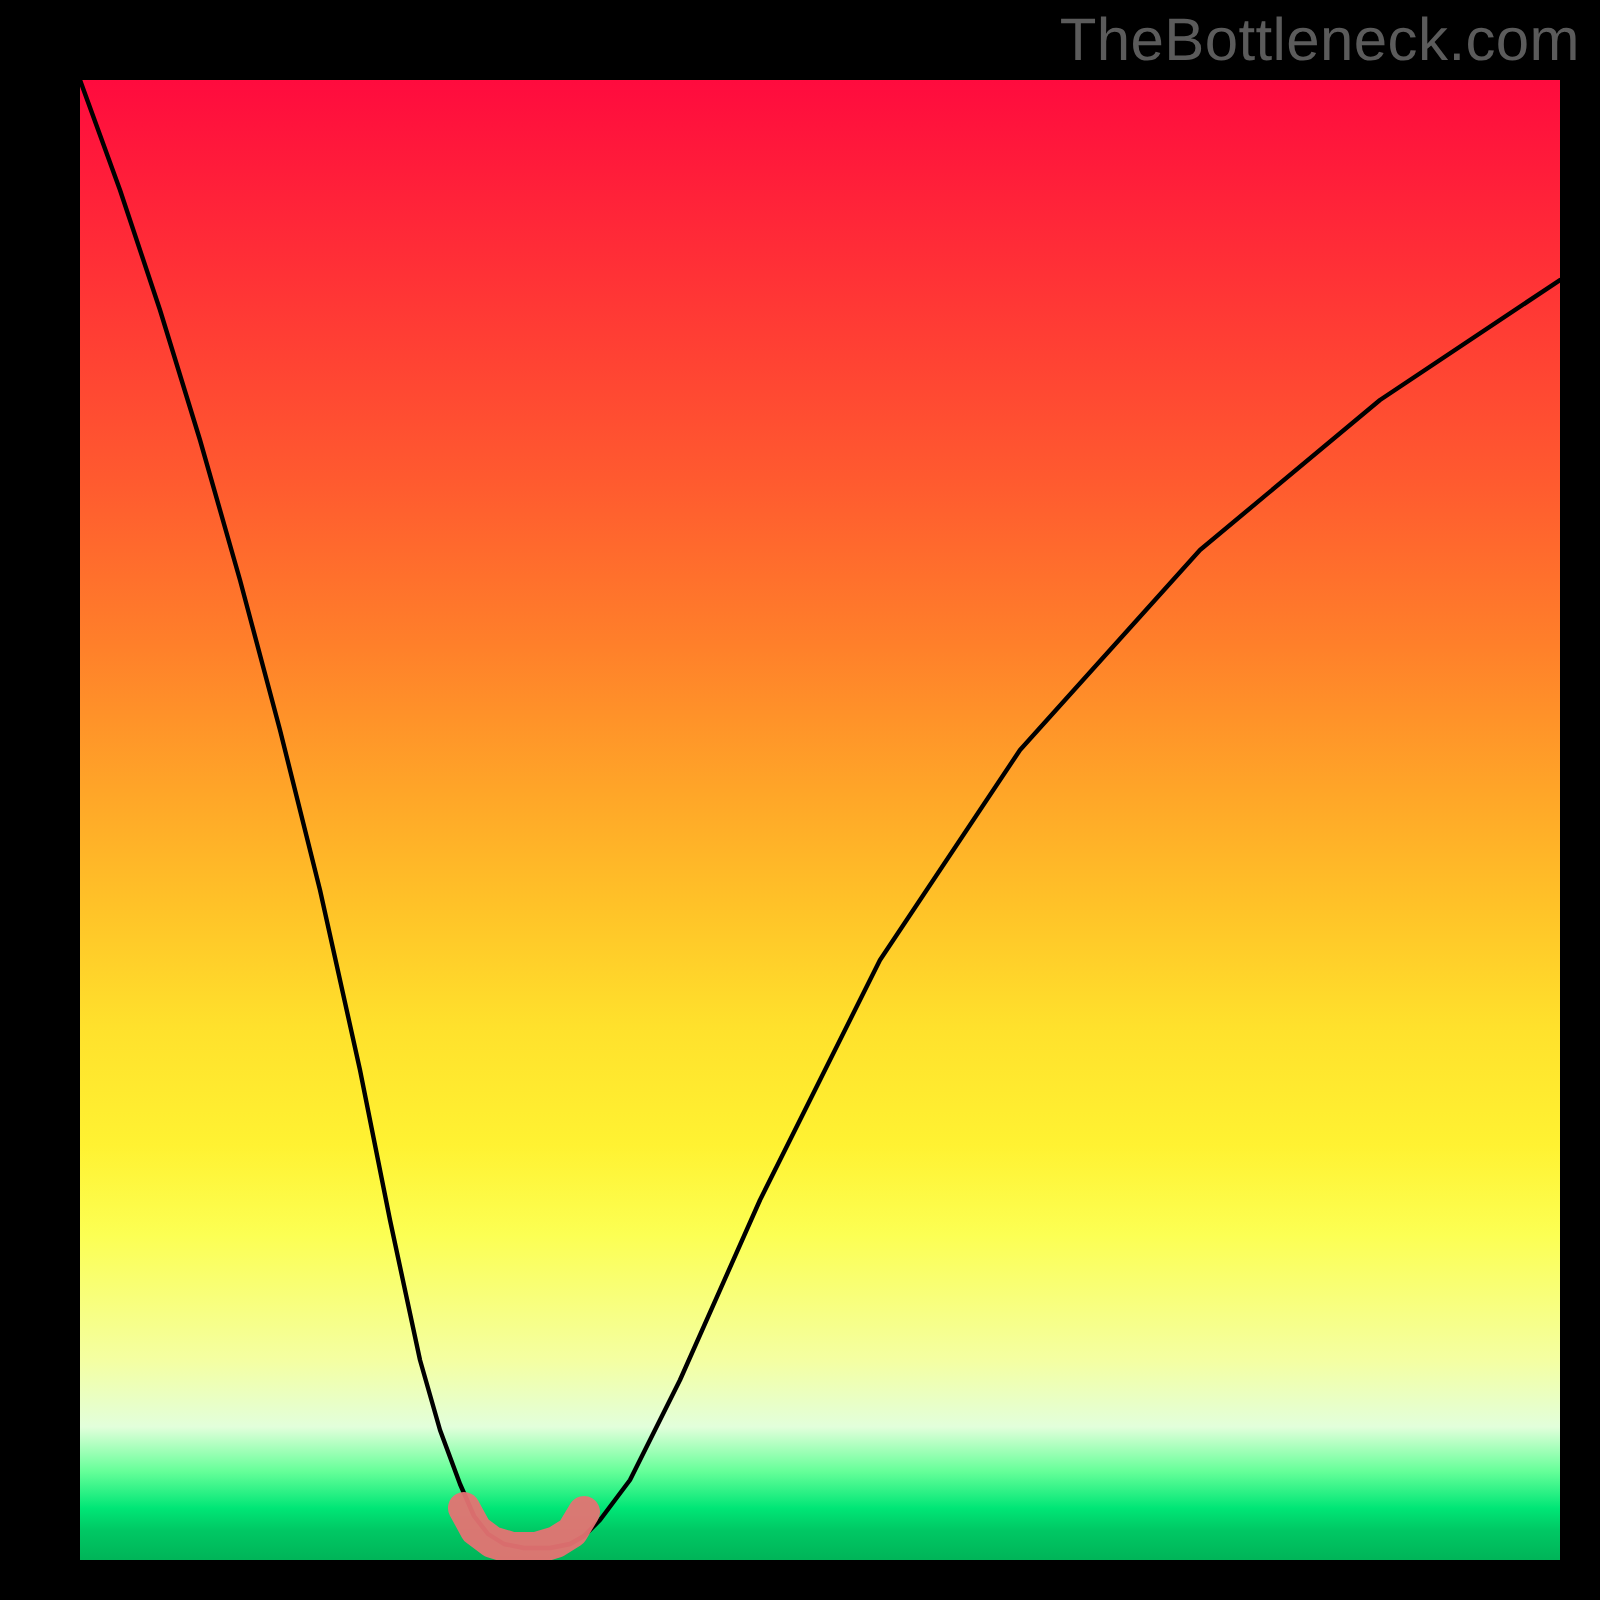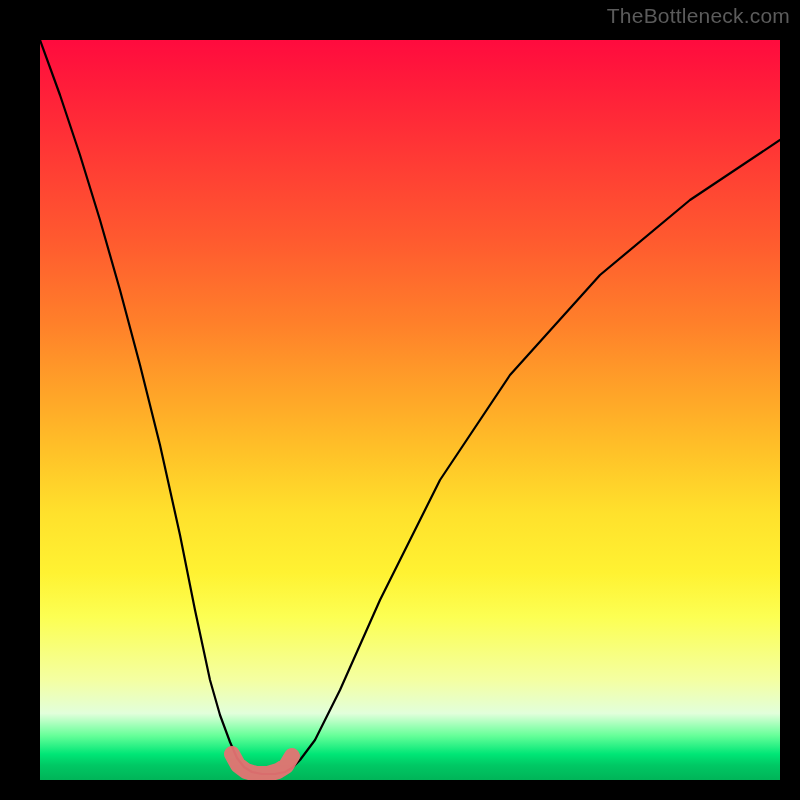--- a/index.html
+++ b/index.html
@@ -8,21 +8,21 @@
     position: relative;
     width: 800px;
     height: 800px;
     background: #000;
   }
   .watermark {
     position: absolute;
     top: 4px;
     right: 10px;
     font-family: Arial, Helvetica, sans-serif;
-    font-size: 21px;
+    font-size: 30px;
     font-weight: 500;
     color: #5b5b5b;
     letter-spacing: 0.2px;
     z-index: 10;
   }
   .plot-area {
     position: absolute;
     left: 40px;
     top: 40px;
     width: 740px;

